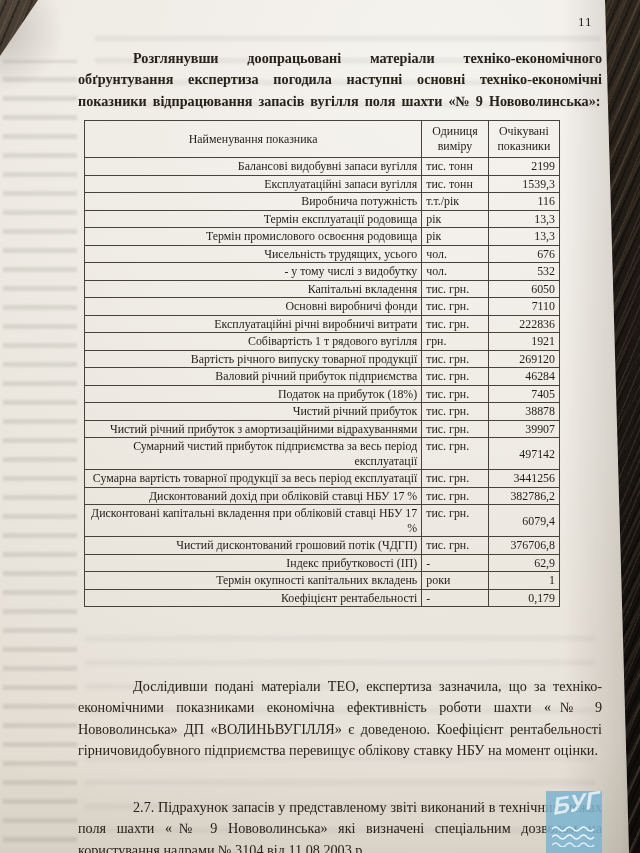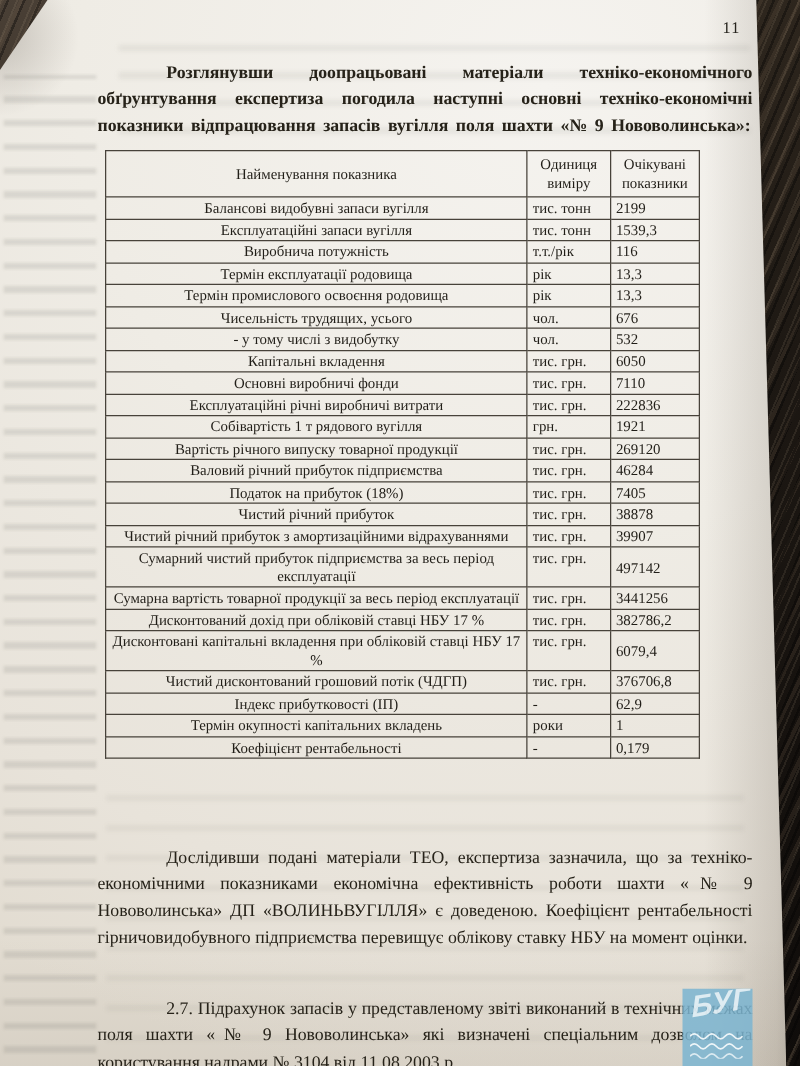--- a/index.html
+++ b/index.html
@@ -102,23 +102,23 @@
   }
   table.indicators th, table.indicators td {
     border: 1px solid #47423a;
     padding: 1px 4px;
   }
   table.indicators thead th {
     font-weight: normal;
     text-align: center; vertical-align: middle;
     padding: 3px 2px; height: 30px;
   }
-  td.c-name { width: 71%; text-align: center; vertical-align: top; }
+  td.c-name { width: 71%; text-align: right; vertical-align: top; }
   td.c-unit { width: 14%; text-align: left; vertical-align: top; padding-top: 2px; }
-  td.c-val  { width: 15%; text-align: left; vertical-align: middle; }
+  td.c-val  { width: 15%; text-align: right; vertical-align: middle; }
 
   
   .watermark {
     position: absolute; left: 546px; top: 791px; width: 56px; height: 62px;
     background: rgba(124,180,209,0.86);
     overflow: hidden;
   }
   .watermark .wm-label {
     position: absolute; right: 2px; top: -2px;
     font-family: "Liberation Sans", sans-serif;

